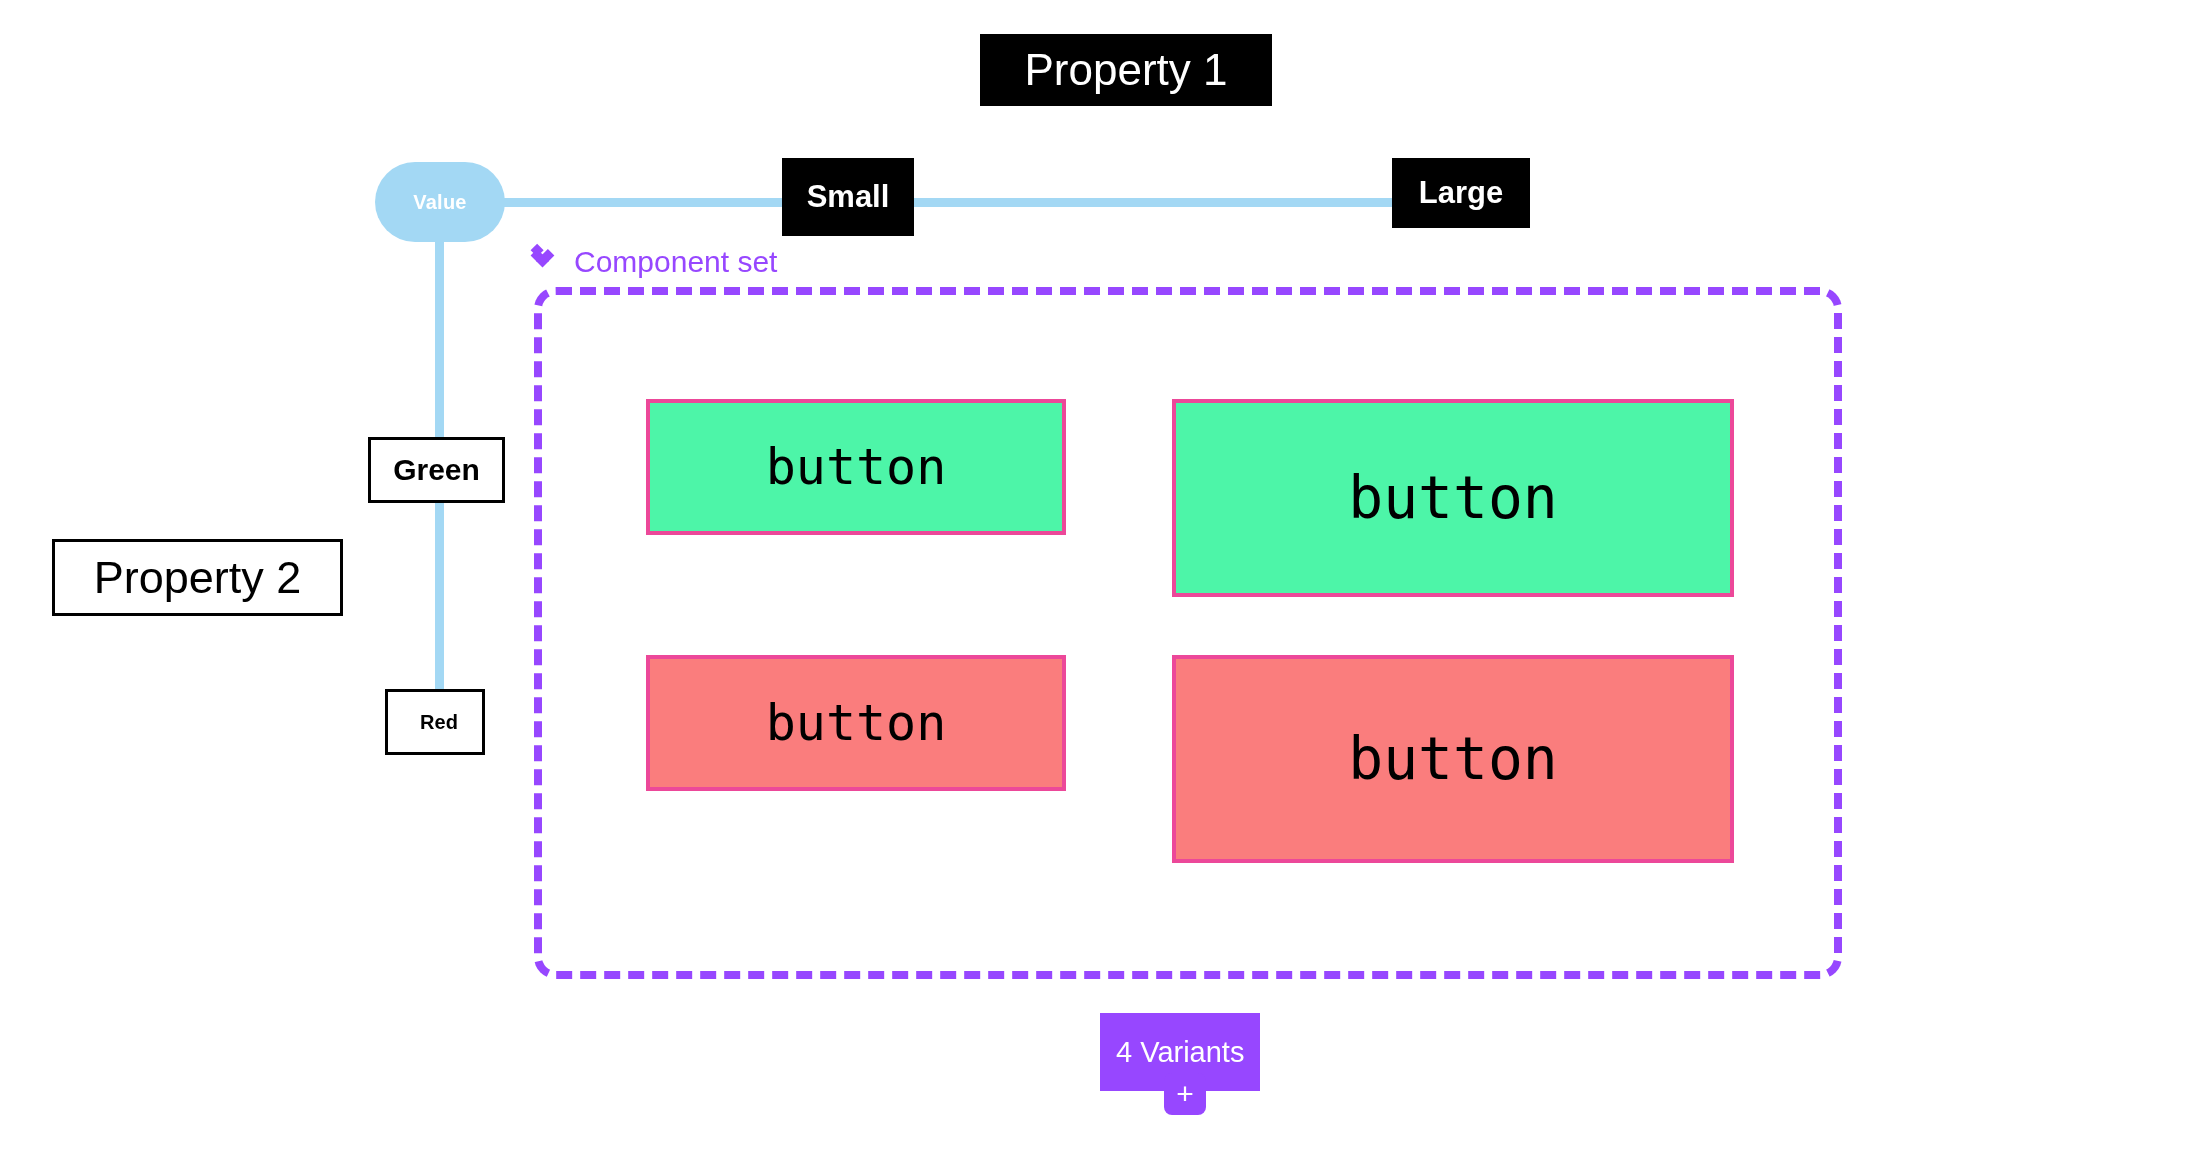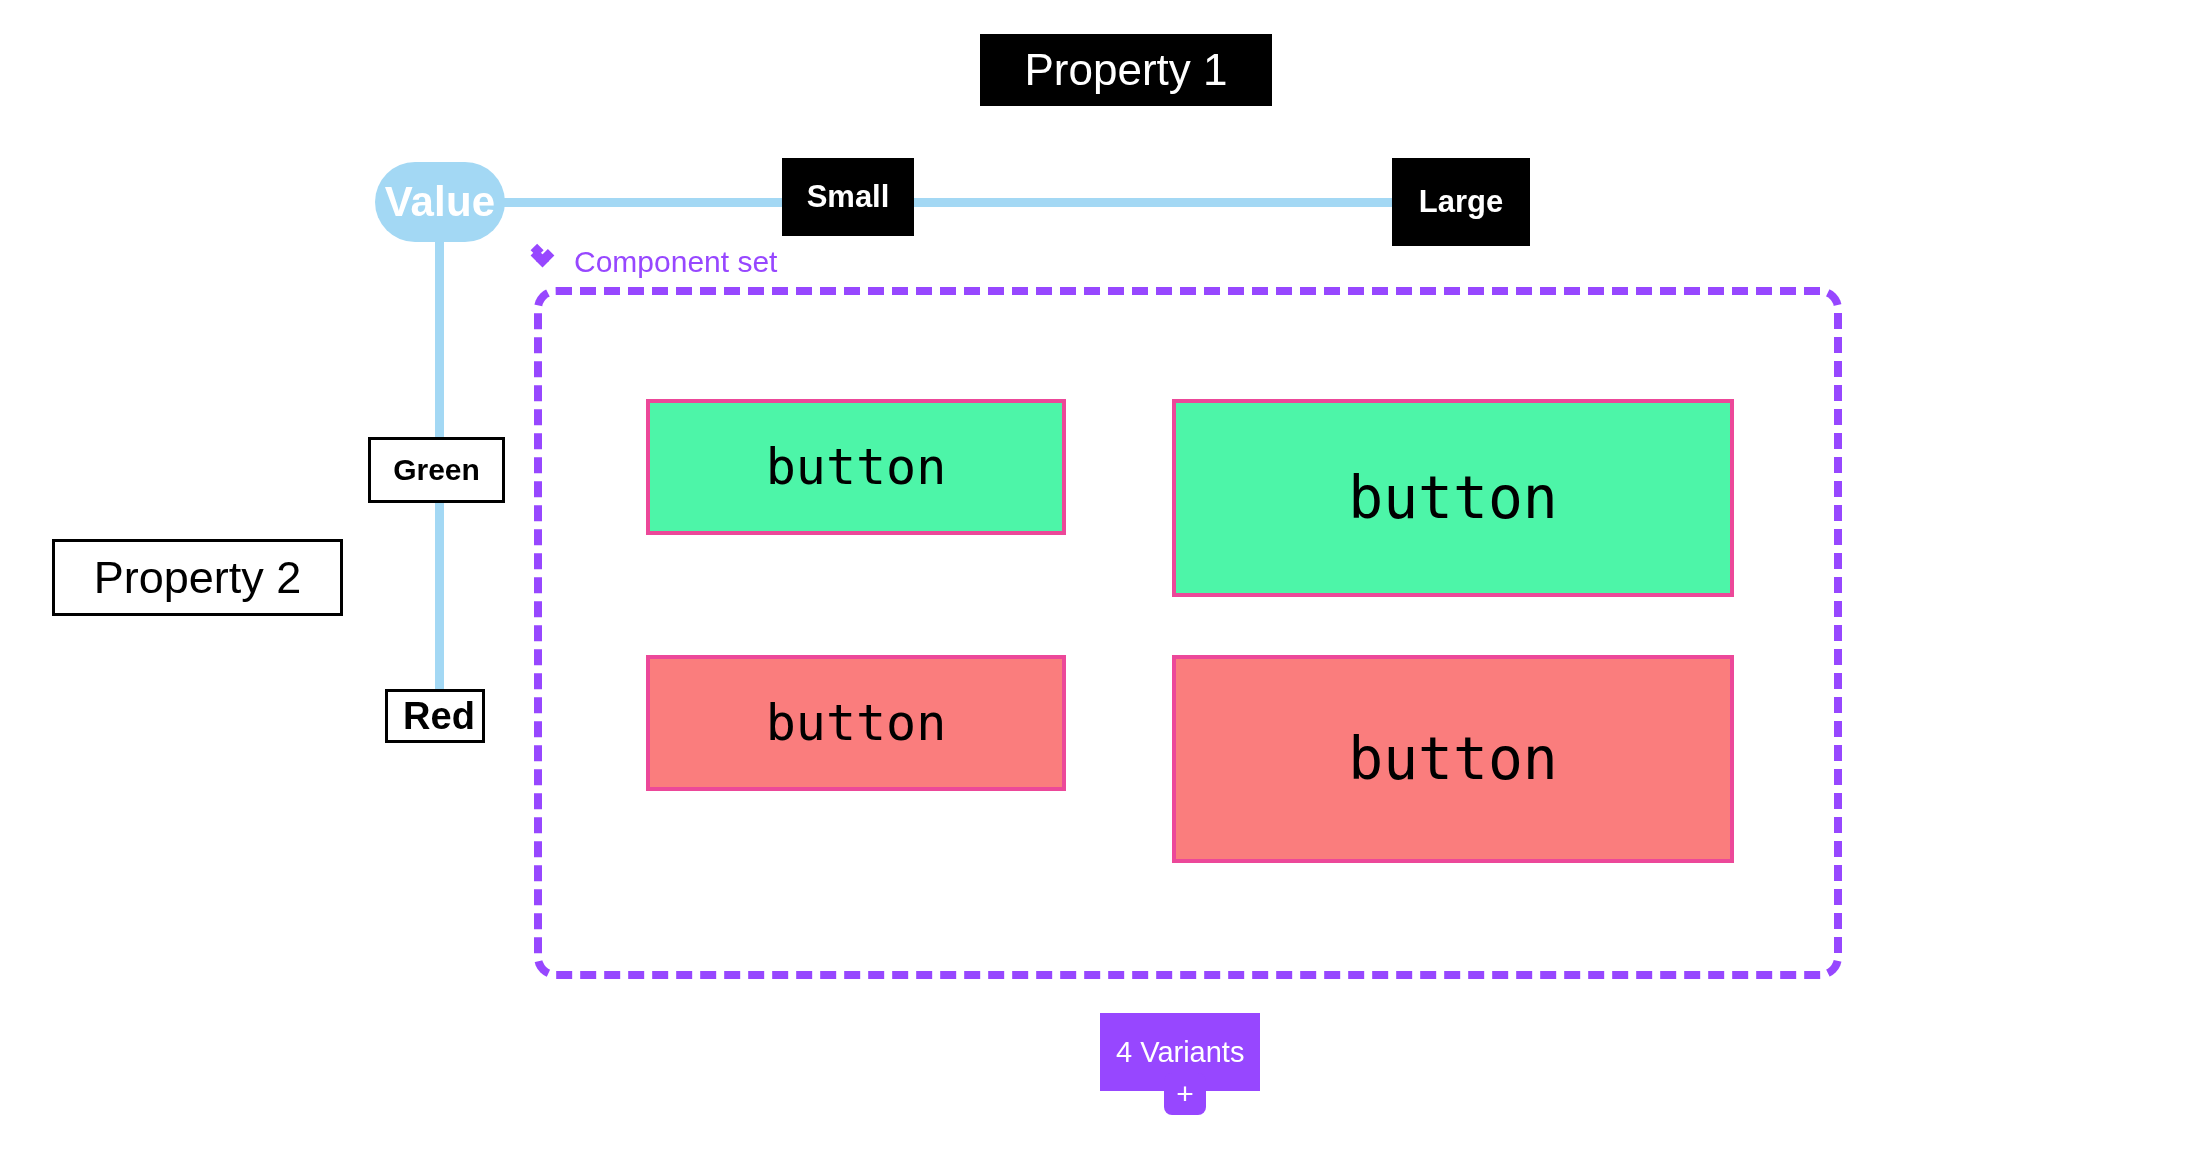--- a/index.html
+++ b/index.html
@@ -43,21 +43,21 @@
     left: 375px;
     top: 162px;
     width: 130px;
     height: 80px;
     background: #A3D8F4;
     border-radius: 40px;
     display: flex;
     align-items: center;
     justify-content: center;
     color: #ffffff;
-    font-size: 42px;
+    font-size: 20px;
     font-weight: bold;
     letter-spacing: 0.2px;
   }
 
   
   .chip-black {
     position: absolute;
     background: #000000;
     color: #ffffff;
     display: flex;
@@ -78,21 +78,21 @@
     top: 158px;
     width: 132px;
     height: 78px;
     font-size: 31px;
     font-weight: bold;
   }
   .chip-large {
     left: 1392px;
     top: 158px;
     width: 138px;
-    height: 88px;
+    height: 70px;
     font-size: 31px;
     font-weight: bold;
   }
 
   
   .box-white {
     position: absolute;
     background: #ffffff;
     border: 3px solid #000000;
     color: #000000;
@@ -114,22 +114,22 @@
     top: 437px;
     width: 137px;
     height: 66px;
     font-size: 30px;
     font-weight: bold;
   }
   .box-red {
     left: 385px;
     top: 689px;
     width: 100px;
-    height: 54px;
-    font-size: 38px;
+    height: 66px;
+    font-size: 20px;
     font-weight: bold;
     padding-left: 8px;
   }
 
   
   .cs-label {
     position: absolute;
     left: 530px;
     top: 243px;
     display: flex;

